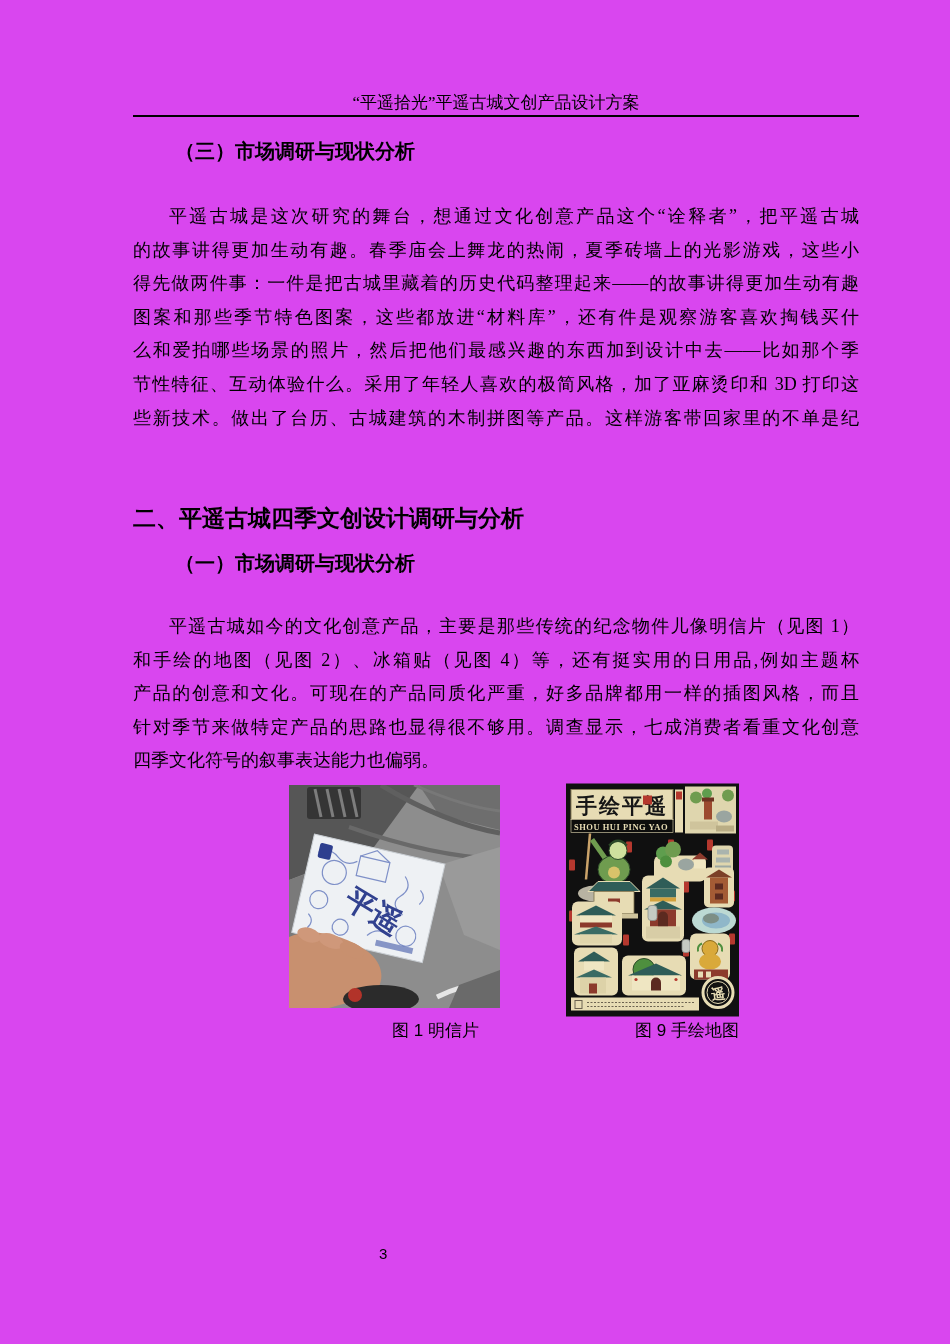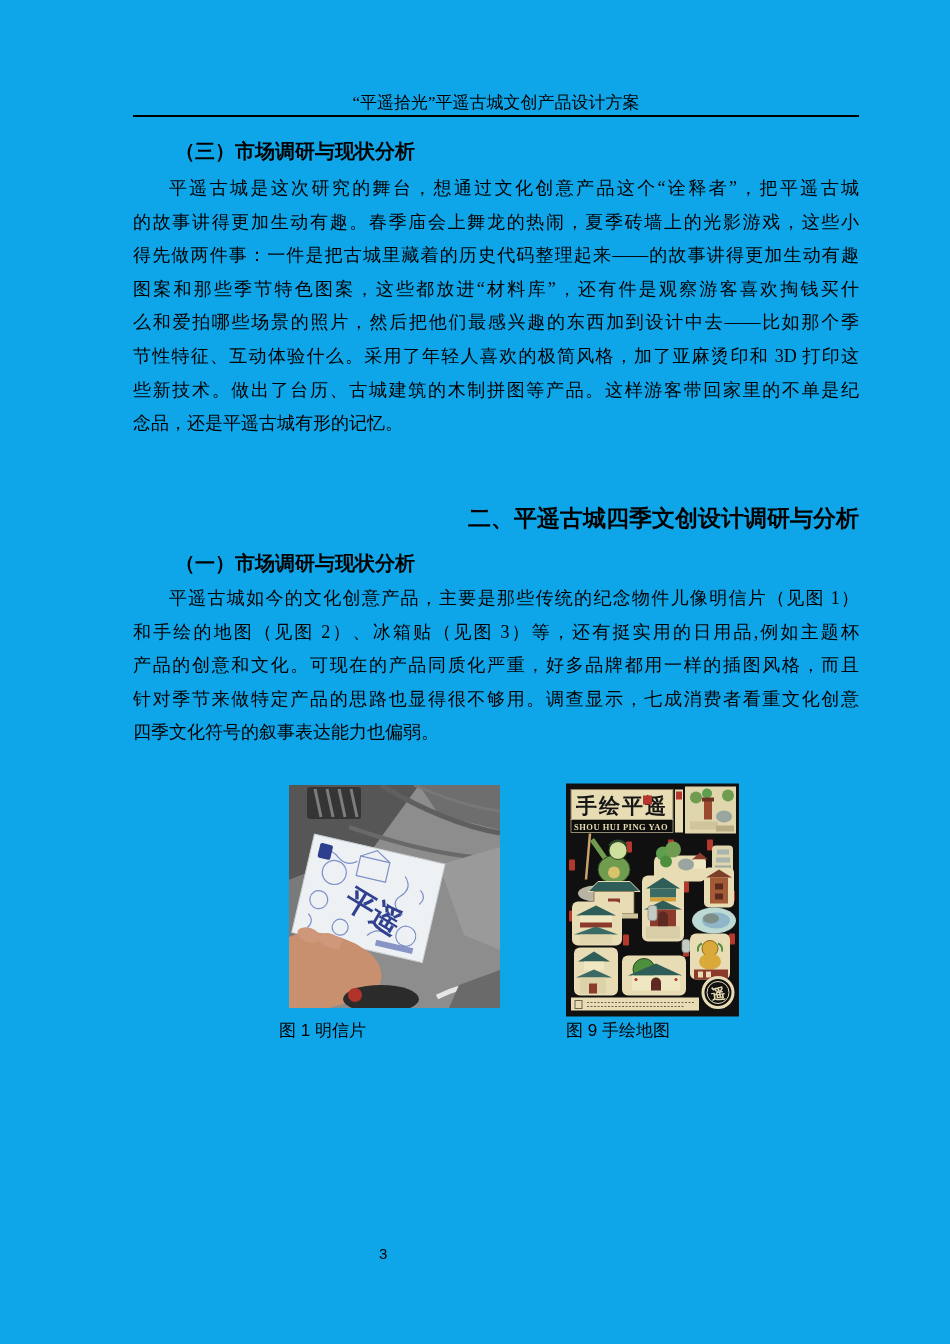--- a/index.html
+++ b/index.html
@@ -1,19 +1,19 @@
 <!DOCTYPE html>
 <html><head>
 <meta charset="utf-8">
 <style>
   html,body{margin:0;padding:0;background:#ffffff;}
   .page{
     position:relative;
     width:950px;height:1344px;
-    background:#0ea5e9;
+    background:#d946ef;
     font-family:"Liberation Serif", serif;
     color:#000;
     overflow:hidden;
   }
   .abs{position:absolute;}
   .header-title{
     left:133px;top:91px;width:726px;
     text-align:center;
     font-size:17px;line-height:24px;
     font-family:"Liberation Serif", serif;
@@ -25,45 +25,45 @@
   .h-sub{
     left:133px;width:726px;
     padding-left:42px;box-sizing:border-box;
     font-family:"Liberation Sans", sans-serif;
     font-weight:bold;font-size:20px;line-height:28px;
   }
   .h-sub3{top:137px;}
   .h-sub1{top:549px;}
   .h-main{
     left:133px;top:502px;width:726px;
-    text-align:right;
+    text-align:left;
     font-family:"Liberation Sans", sans-serif;
     font-weight:bold;font-size:23px;line-height:32px;
   }
   .para{
     left:133px;width:726px;
     font-size:18px;line-height:33.6px;
     font-family:"Liberation Serif", serif;
   }
   .para1{top:172px;}
   .para2{top:582px;}
   .tline{
     text-align:justify;
     text-align-last:justify;
   }
-  .tline.first{text-indent:2em;}
+  .tline.first{text-indent:2em;margin-top:28px;}
   .tline.last{text-align-last:left;}
   .figure1{left:289px;top:785px;width:211px;height:223px;}
   .figure2{left:566px;top:778px;width:173px;height:244px;}
   .figure1 svg,.figure2 svg{display:block;width:100%;height:100%;}
   .caption{
     top:1020px;
     font-family:"Liberation Sans", sans-serif;
     font-size:17px;line-height:22px;
-    text-align:left;
+    text-align:right;
     color:#000;
   }
   .caption1{left:279px;width:200px;}
   .caption2{left:566px;width:173px;}
   .page-number{
     left:379px;top:1245px;
     font-family:"Liberation Sans", sans-serif;
     font-size:15px;
   }
 </style>
@@ -78,30 +78,29 @@
   <div class="abs h-sub h-sub3">（三）市场调研与现状分析</div>
 
   <div class="abs para para1">
       <div class="tline first">平遥古城是这次研究的舞台，想通过文化创意产品这个“诠释者”，把平遥古城</div>
       <div class="tline">的故事讲得更加生动有趣。春季庙会上舞龙的热闹，夏季砖墙上的光影游戏，这些小</div>
       <div class="tline">得先做两件事：一件是把古城里藏着的历史代码整理起来——的故事讲得更加生动有趣</div>
       <div class="tline">图案和那些季节特色图案，这些都放进“材料库”，还有件是观察游客喜欢掏钱买什</div>
       <div class="tline">么和爱拍哪些场景的照片，然后把他们最感兴趣的东西加到设计中去——比如那个季</div>
       <div class="tline">节性特征、互动体验什么。采用了年轻人喜欢的极简风格，加了亚麻烫印和 3D 打印这</div>
       <div class="tline">些新技术。做出了台历、古城建筑的木制拼图等产品。这样游客带回家里的不单是纪</div>
-      <div class="tline last">念品，还是平遥古城有形的记忆。</div>
     </div>
 
   <div class="abs h-main">二、平遥古城四季文创设计调研与分析</div>
 
   <div class="abs h-sub h-sub1">（一）市场调研与现状分析</div>
 
   <div class="abs para para2">
       <div class="tline first">平遥古城如今的文化创意产品，主要是那些传统的纪念物件儿像明信片（见图 1）</div>
-      <div class="tline">和手绘的地图（见图 2）、冰箱贴（见图 3）等，还有挺实用的日用品,例如主题杯</div>
+      <div class="tline">和手绘的地图（见图 2）、冰箱贴（见图 4）等，还有挺实用的日用品,例如主题杯</div>
       <div class="tline">产品的创意和文化。可现在的产品同质化严重，好多品牌都用一样的插图风格，而且</div>
       <div class="tline">针对季节来做特定产品的思路也显得很不够用。调查显示，七成消费者看重文化创意</div>
       <div class="tline last">四季文化符号的叙事表达能力也偏弱。</div>
     </div>
 
   <div class="abs figure1">
     <svg viewBox="0 0 211 223" xmlns="http://www.w3.org/2000/svg">
 
       <rect width="211" height="223" fill="#8d8d8d"></rect>
       <polygon points="0,0 130,0 85,62 0,95" fill="#565656"></polygon>

